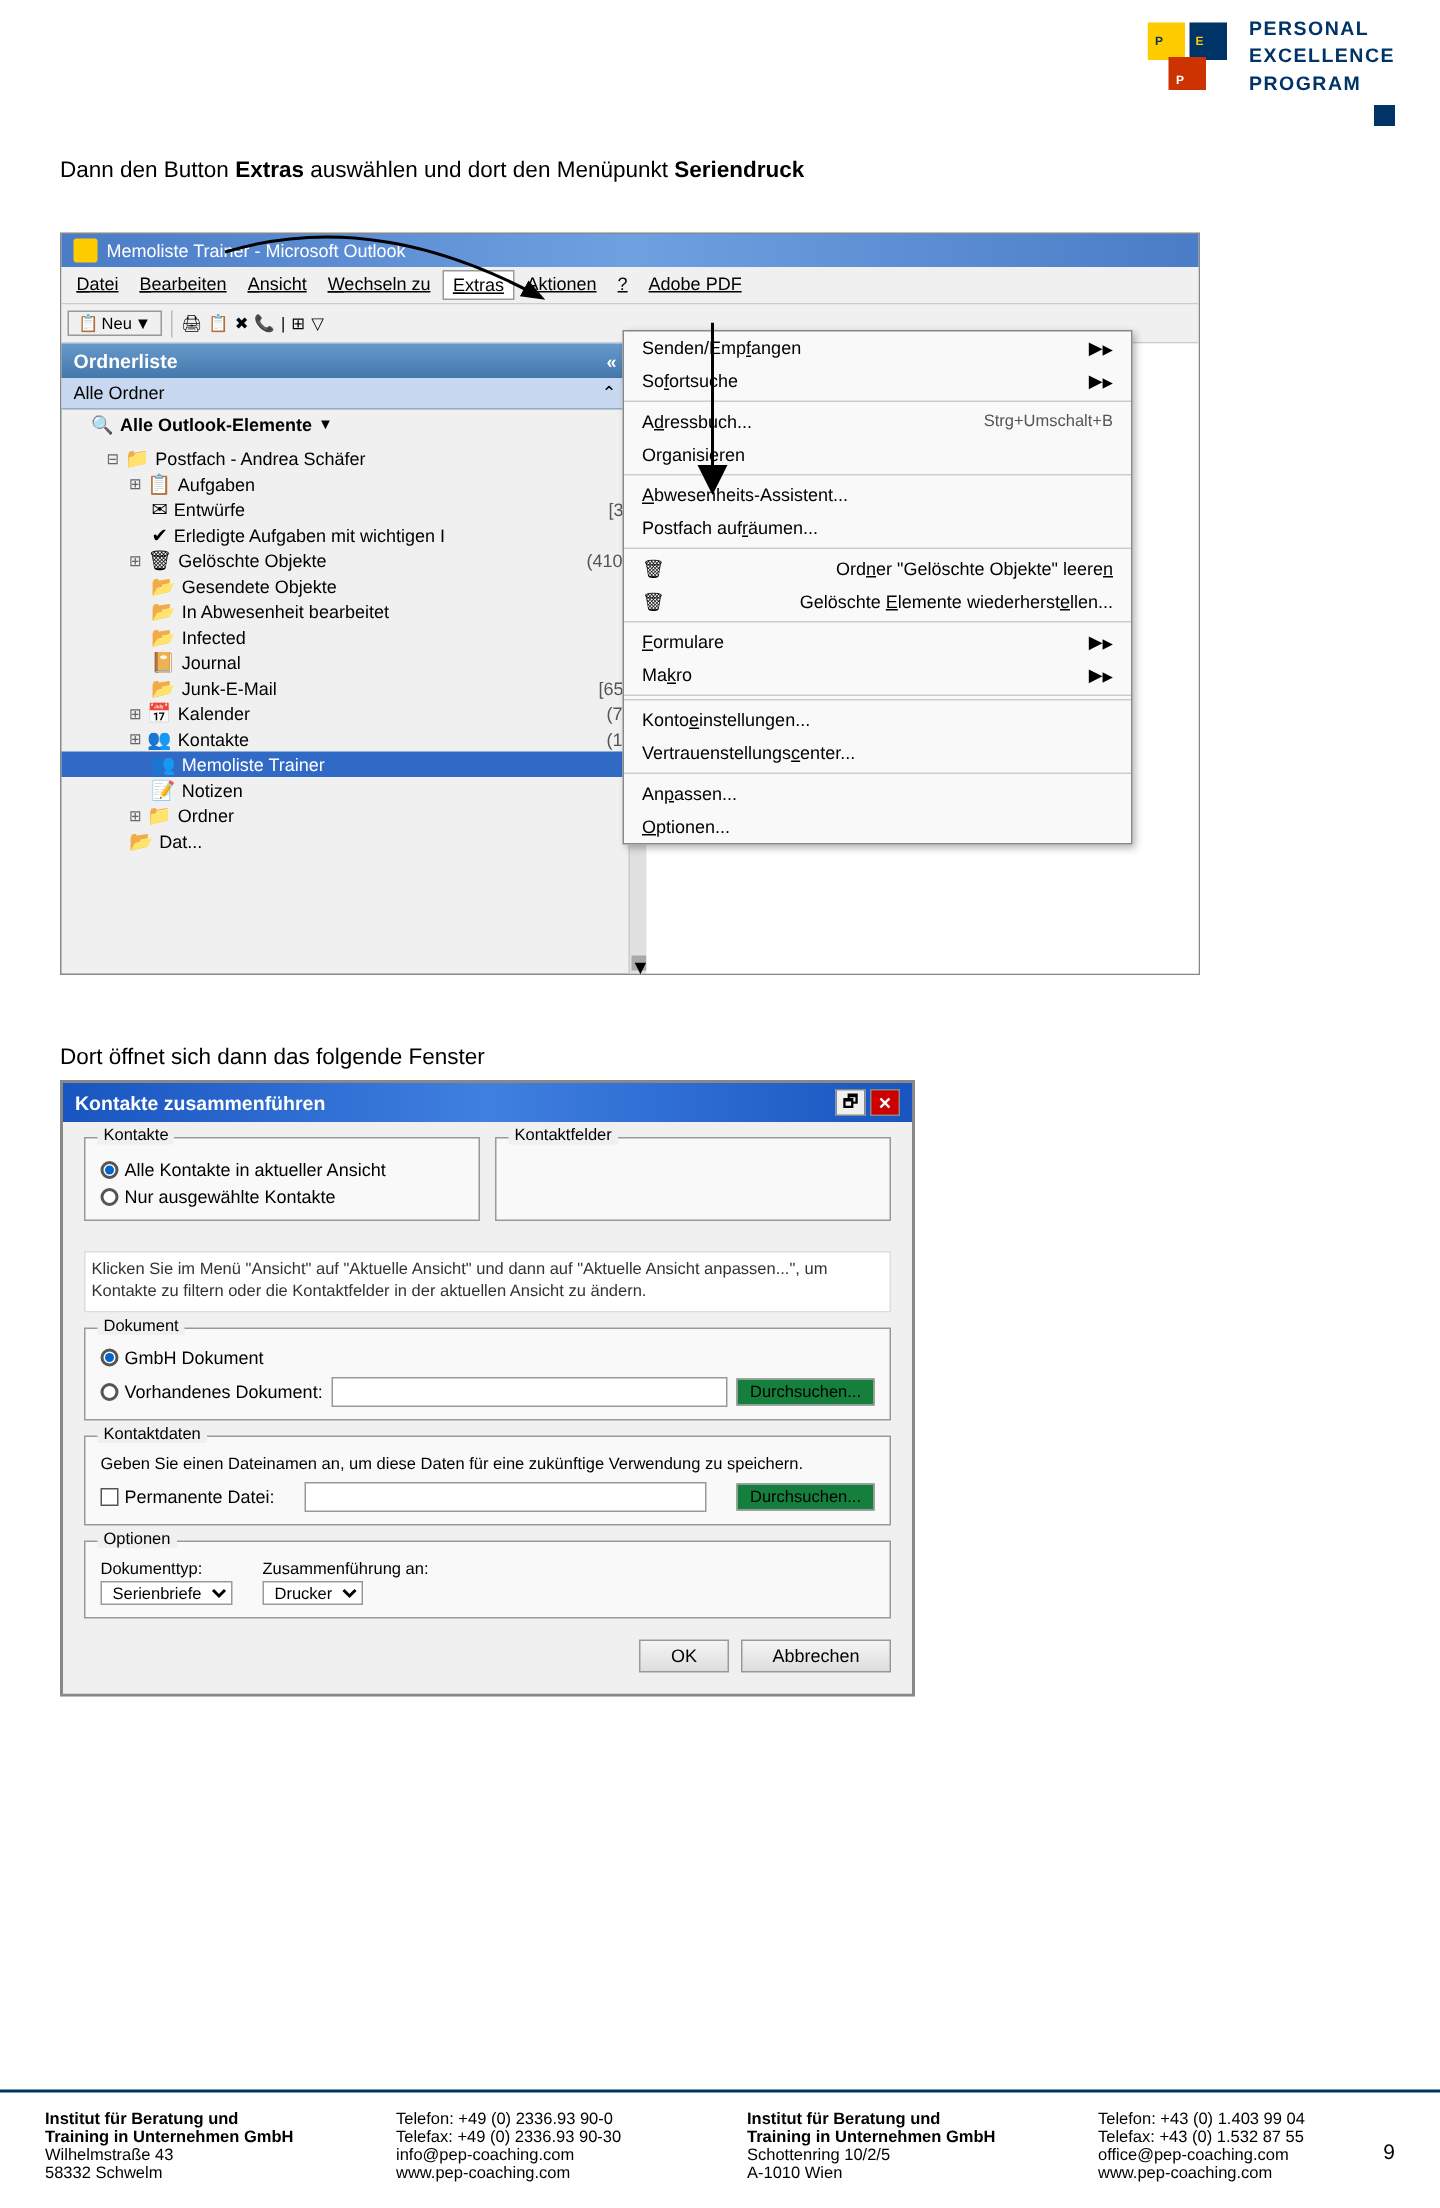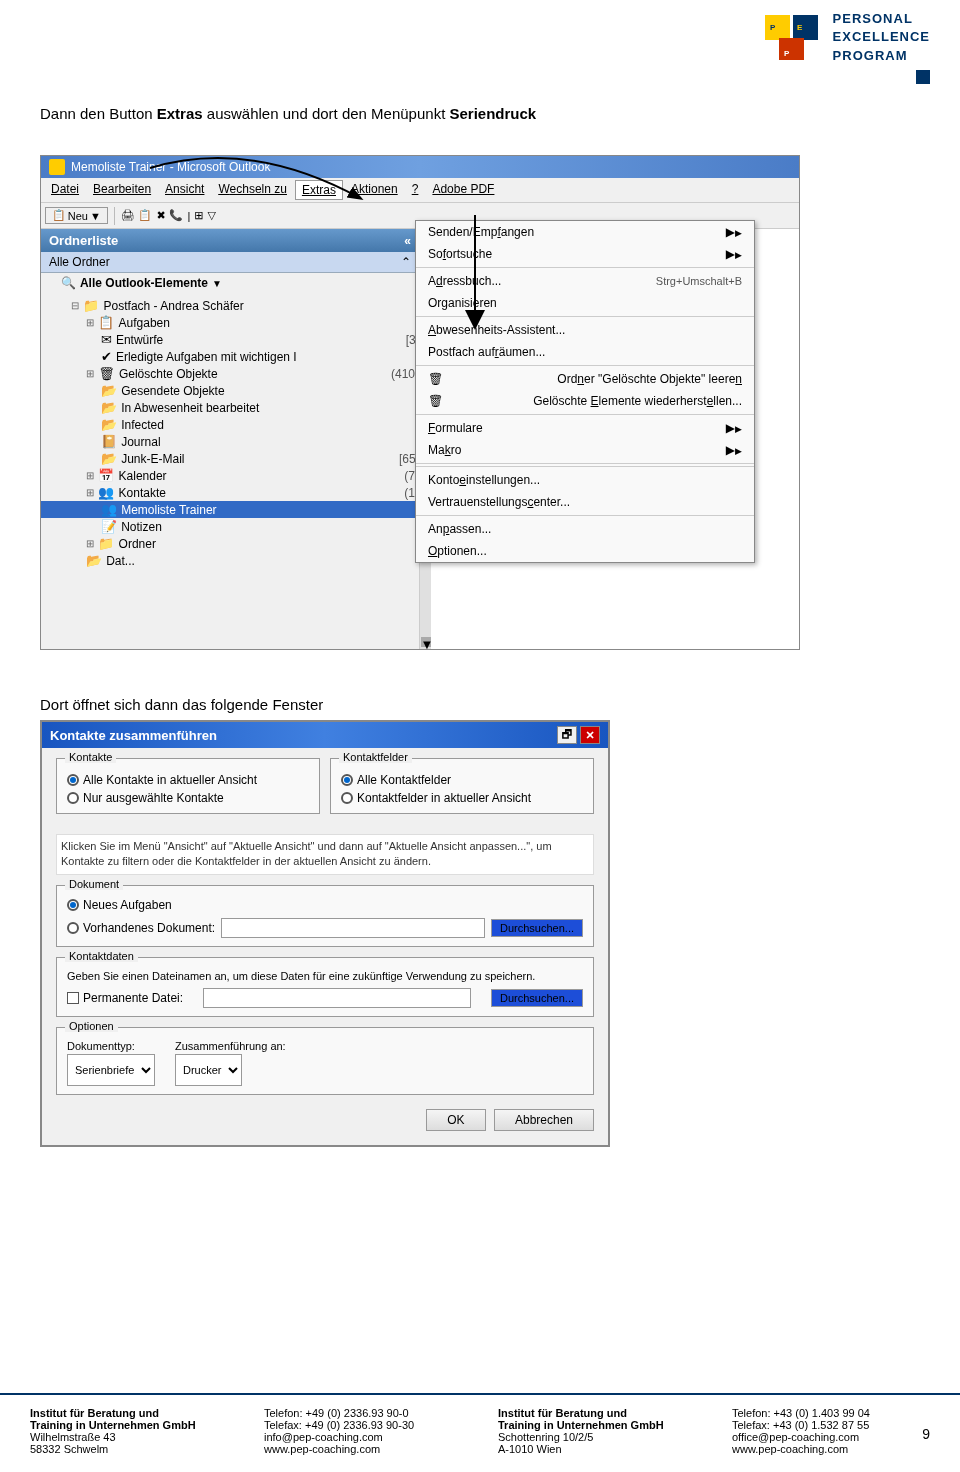--- a/index.html
+++ b/index.html
@@ -345,21 +345,21 @@
       border: 1px solid #ddd;
     }
     .input-field {
       border: 1px solid #999;
       background: #fff;
       height: 20px;
       flex: 1;
       padding: 0 3px;
     }
     .browse-btn {
-      background: #1d4ed8;
+      background: #15803d;
       border: 1px solid #999;
       padding: 2px 8px;
       cursor: pointer;
       font-size: 11px;
     }
     .checkbox-option {
       display: flex;
       align-items: center;
       gap: 4px;
     }
@@ -367,21 +367,21 @@
       width: 12px;
       height: 12px;
       border: 1px solid #555;
       background: #fff;
     }
     .select-box {
       border: 1px solid #999;
       background: #fff;
       padding: 1px 3px;
       font-size: 11px;
-      height: 32px;
+      height: 16px;
     }
     .dialog-footer {
       display: flex;
       justify-content: flex-end;
       gap: 8px;
       margin-top: 6px;
       padding: 4px 0;
     }
     .dialog-btn {
       background: linear-gradient(to bottom, #f5f5f5, #ddd);
@@ -733,43 +733,33 @@
           </div>
           <div class="radio-option">
             <div class="radio-dot"></div>
             <span>Nur ausgewählte Kontakte</span>
           </div>
         </div>
       </div>
 
       <div class="dialog-section" style="flex:1;">
         <div class="dialog-section-title">Kontaktfelder</div>
-        <div style="padding-top:6px;">
-          <div class="radio-option" style="margin-bottom:4px;">
-            <div class="radio-dot selected"></div>
-            <span>Alle Kontaktfelder</span>
-          </div>
-          <div class="radio-option">
-            <div class="radio-dot"></div>
-            <span>Kontaktfelder in aktueller Ansicht</span>
-          </div>
-        </div>
       </div>
     </div>
 
     <div class="dialog-info-text">
       <span>Klicken Sie im Menü "Ansicht" auf "Aktuelle Ansicht" und dann auf "Aktuelle Ansicht anpassen...", um Kontakte zu filtern oder die Kontaktfelder in der aktuellen Ansicht zu ändern.</span>
     </div>
 
     <div class="dialog-section" style="margin-top:10px;">
       <div class="dialog-section-title">Dokument</div>
       <div style="padding-top:4px;">
         <div class="radio-option" style="margin-bottom:6px;">
           <div class="radio-dot selected"></div>
-          <span>Neues Aufgaben</span>
+          <span>GmbH Dokument</span>
         </div>
         <div style="display:flex;align-items:center;gap:6px;">
           <div class="radio-option">
             <div class="radio-dot"></div>
             <span>Vorhandenes Dokument:</span>
           </div>
           <input class="input-field" type="text" value="" style="">
           <button class="browse-btn">
             <span>Durchsuchen...</span>
           </button>

